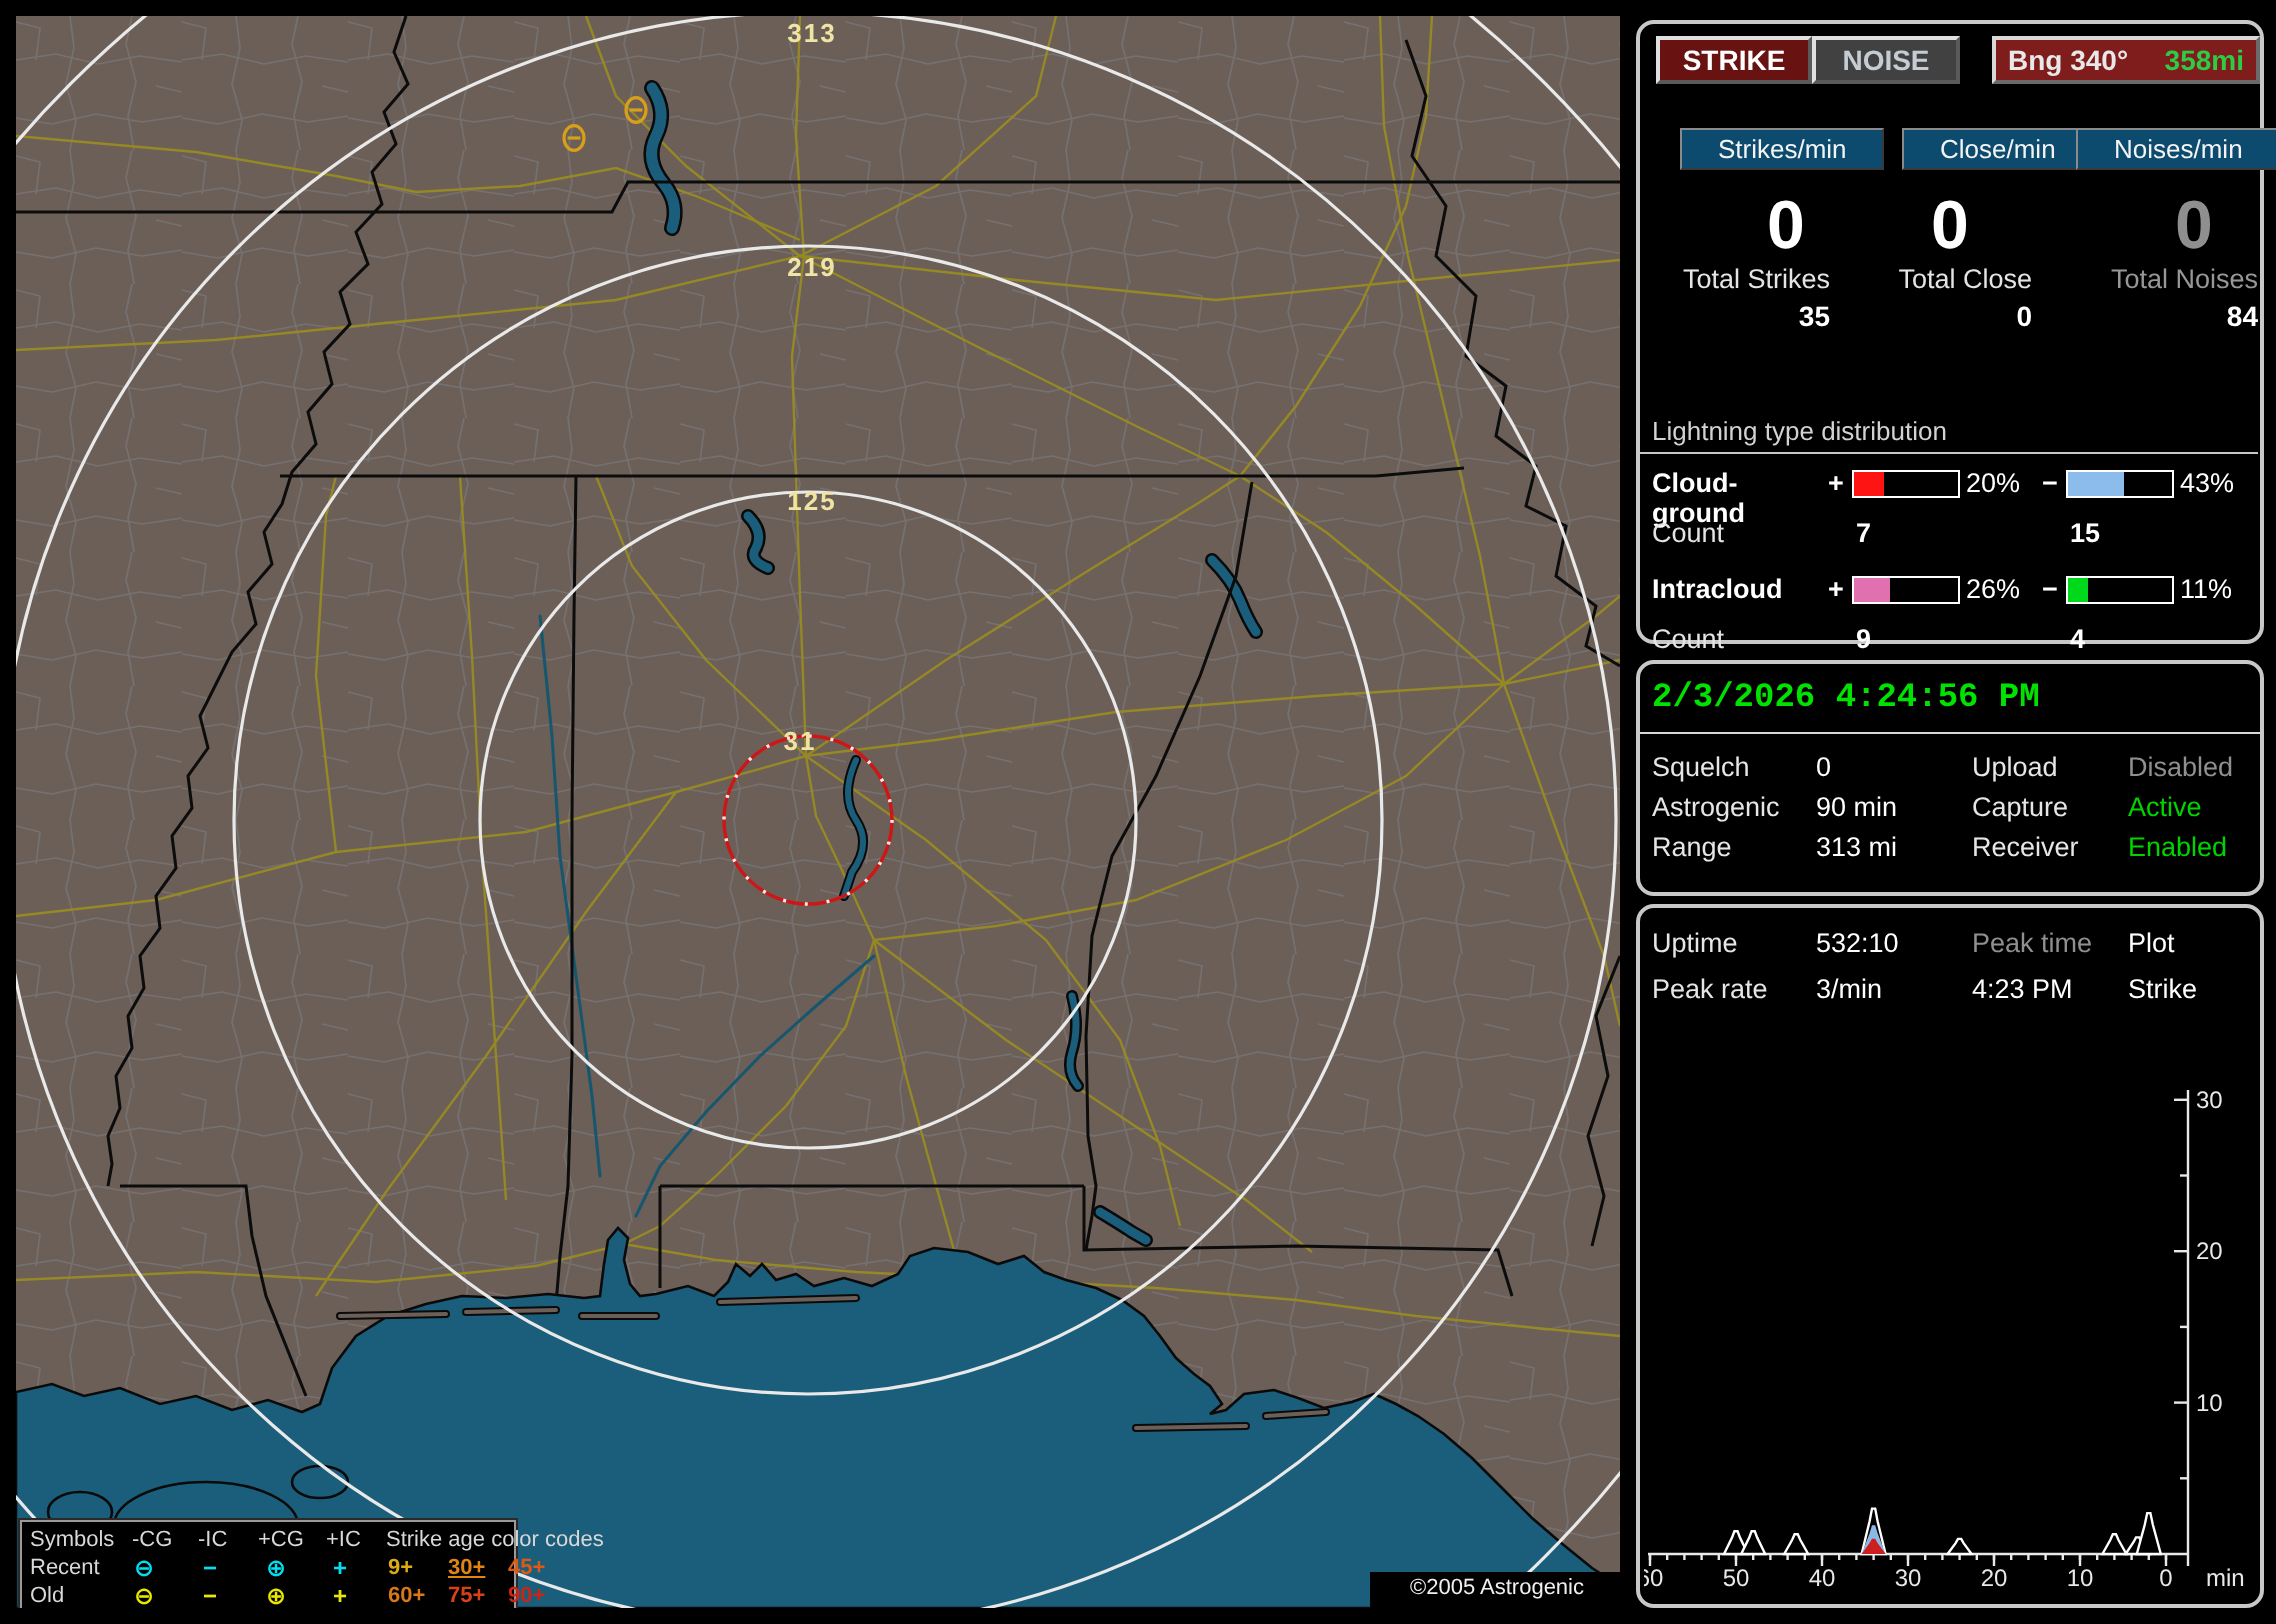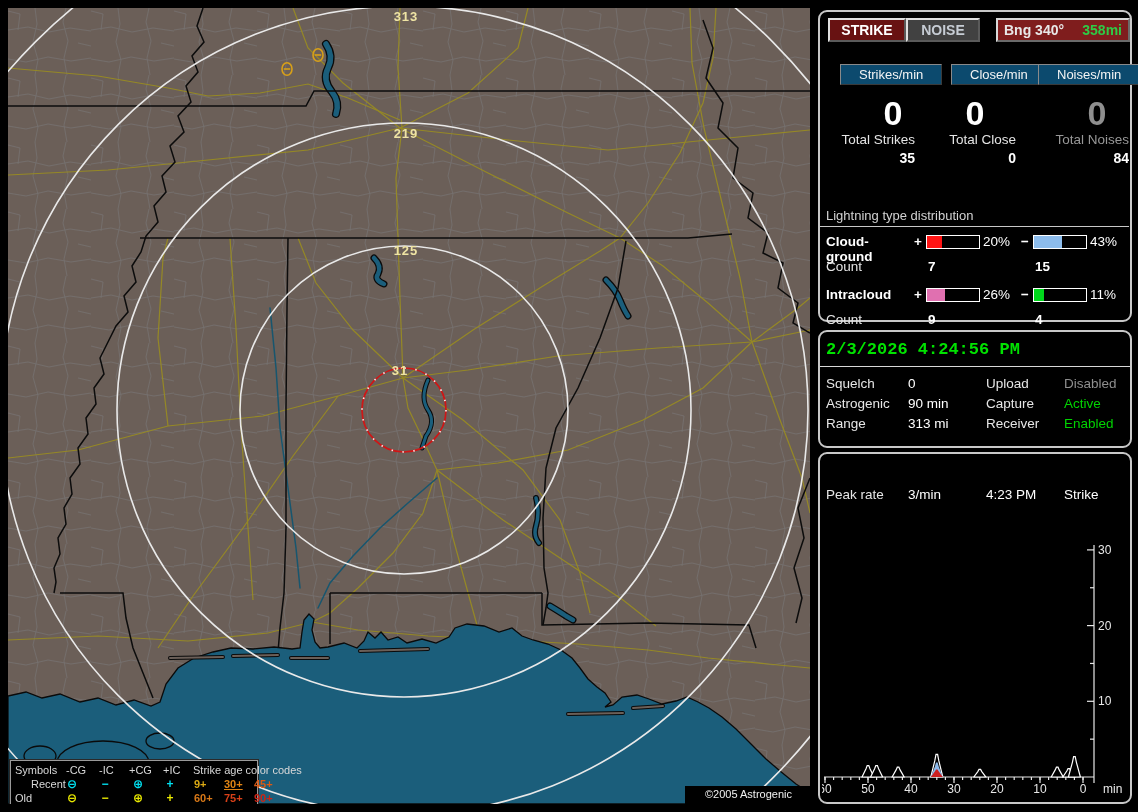--- a/index.html
+++ b/index.html
@@ -192,21 +192,21 @@
   <div id="map-legend">
     <div class="lg-row" style="top:2px;">
       <span class="lg-cell" style="left:4px;">Symbols</span>
       <span class="lg-cell" style="left:55px;">-CG</span>
       <span class="lg-cell" style="left:88px;">-IC</span>
       <span class="lg-cell" style="left:118px;">+CG</span>
       <span class="lg-cell" style="left:152px;">+IC</span>
       <span class="lg-cell" style="left:182px;">Strike age color codes</span>
     </div>
     <div class="lg-row" style="top:16px;">
-      <span class="lg-cell" style="left:4px;margin-left:16px;">Recent</span>
+      <span class="lg-cell" style="left:4px;">Recent</span>
       <span class="lg-cell lg-sym sym-recent" style="left:52px;">⊖</span>
       <span class="lg-cell lg-sym sym-recent" style="left:85px;">−</span>
       <span class="lg-cell lg-sym sym-recent" style="left:118px;">⊕</span>
       <span class="lg-cell lg-sym sym-recent" style="left:150px;">+</span>
       <span class="lg-cell age-cell" style="left: 183px; color: rgb(220, 170, 20);">9+</span>
       <span class="lg-cell age-cell" style="left: 213px; color: rgb(224, 132, 20); text-decoration: underline;">30+</span>
       <span class="lg-cell age-cell" style="left: 243px; color: rgb(220, 90, 20);">45+</span>
     </div>
     <div class="lg-row" style="top:30px;">
       <span class="lg-cell" style="left:4px;">Old</span>
@@ -311,20 +311,26 @@
   </div>
   <div class="grid-row" style="top:84px;text-align:right;">
     <span class="g1">Range</span>
     <span class="g2">313 mi</span>
     <span class="g3">Receiver</span>
     <span class="g4 green">Enabled</span>
   </div>
 </div>
 
 <div class="panel-box" id="sec-bot">
+  <div class="grid-row" style="top:10px;">
+    <span class="g1">Uptime</span>
+    <span class="g2">532:10</span>
+    <span class="g3 dim">Peak time</span>
+    <span class="g4">Plot</span>
+  </div>
   <div class="grid-row" style="top:33px;">
     <span class="g1">Peak rate</span>
     <span class="g2">3/min</span>
     <span class="g3" style="color:#fff;">4:23 PM</span>
     <span class="g4">Strike</span>
   </div>
   <svg id="trend-svg" width="308" height="260" viewBox="0 0 308 260">
       <path d="M2,240 H272 M272,8 V246" class="axis"></path>
       <line x1="261" x2="261" y1="240" y2="243" class="axis"></line>
       <line x1="252.4" x2="252.4" y1="240" y2="243" class="axis"></line>

